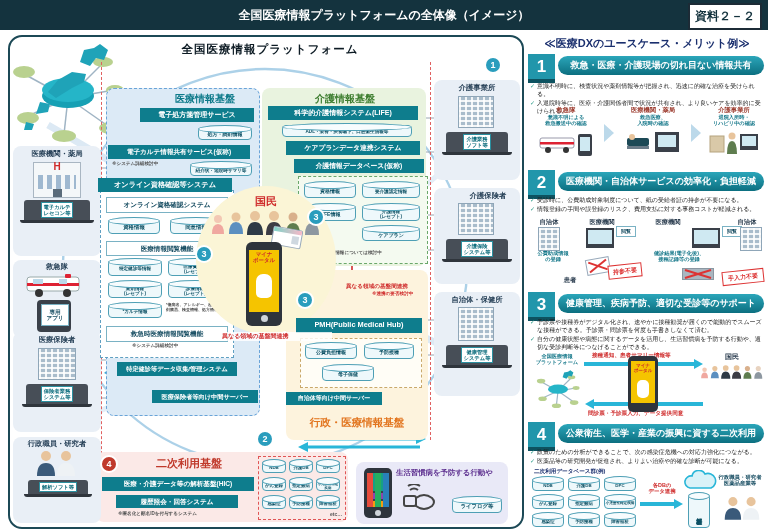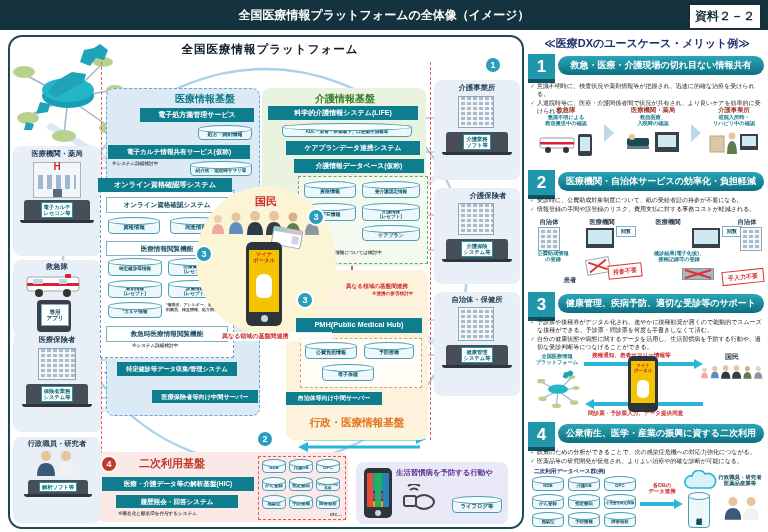--- a/index.html
+++ b/index.html
@@ -284,21 +284,21 @@
   <div class="ab tealbtn ctr" style="left:296px;top:318px;width:126px;height:15px;font-size:7.4px;z-index:3">PMH(Public Medical Hub)</div>
   <div class="ab" style="left:300px;top:338px;width:120px;height:48px;background:#fffdf6;border:1px dashed #c9a86a"></div>
   <div class="ab cyl ctr" style="left:305px;top:344px;width:52px;height:15px;font-size:5px">公費負担情報</div>
   <div class="ab cyl ctr" style="left:364px;top:344px;width:50px;height:15px;font-size:5px">予防接種</div>
   <div class="ab cyl ctr" style="left:322px;top:366px;width:52px;height:15px;font-size:5px">母子保健</div>
   <div class="ab tealbtn ctr" style="left:286px;top:392px;width:96px;height:13px;font-size:6px">自治体等向け中間サーバー</div>
   <div class="ab zlabel" style="left:292px;top:416px;width:130px;color:#e2751f;font-size:10.5px">行政・医療情報基盤</div>
   <div class="ab redtxt" style="left:222px;top:332px;width:110px;font-size:6px;background:#ffffffd0;z-index:4">異なる領域の基盤間連携</div>
 
   <div class="ab marker ctr" style="left:102px;top:457px;background:#c0392b">4</div>
-  <div class="ab zlabel" style="left:122px;top:456px;width:100px;color:#c0392b;font-size:11px;text-align:center">二次利用基盤</div>
+  <div class="ab zlabel" style="left:122px;top:456px;width:100px;color:#c0392b;font-size:11px;text-align:right">二次利用基盤</div>
   <div class="ab tealbtn ctr" style="left:102px;top:477px;width:152px;height:14px;font-size:6.6px">医療・介護データ等の解析基盤(HIC)</div>
   <div class="ab tealbtn ctr" style="left:116px;top:495px;width:122px;height:13px;font-size:6.6px">履歴照会・回答システム</div>
   <div class="ab note" style="left:118px;top:511px">※匿名化と顕名IDを付与するシステム</div>
   <div class="ab" style="left:258px;top:456px;width:86px;height:62px;border:1.2px dashed #e05555"></div>
   <div class="ab cyl ctr minicyl" style="left:262px;top:461px;width:24px;height:12px">NDB</div>
   <div class="ab cyl ctr minicyl" style="left:289px;top:461px;width:24px;height:12px">介護DB</div>
   <div class="ab cyl ctr minicyl" style="left:316px;top:461px;width:24px;height:12px">DPC</div>
   <div class="ab cyl ctr minicyl" style="left:262px;top:479px;width:24px;height:12px">がん登録</div>
   <div class="ab cyl ctr minicyl" style="left:289px;top:479px;width:24px;height:12px">指定難病</div>
   <div class="ab cyl ctr minicyl" style="left:316px;top:479px;width:24px;height:12px;font-size:3.4px">小児慢性特定疾病</div>

